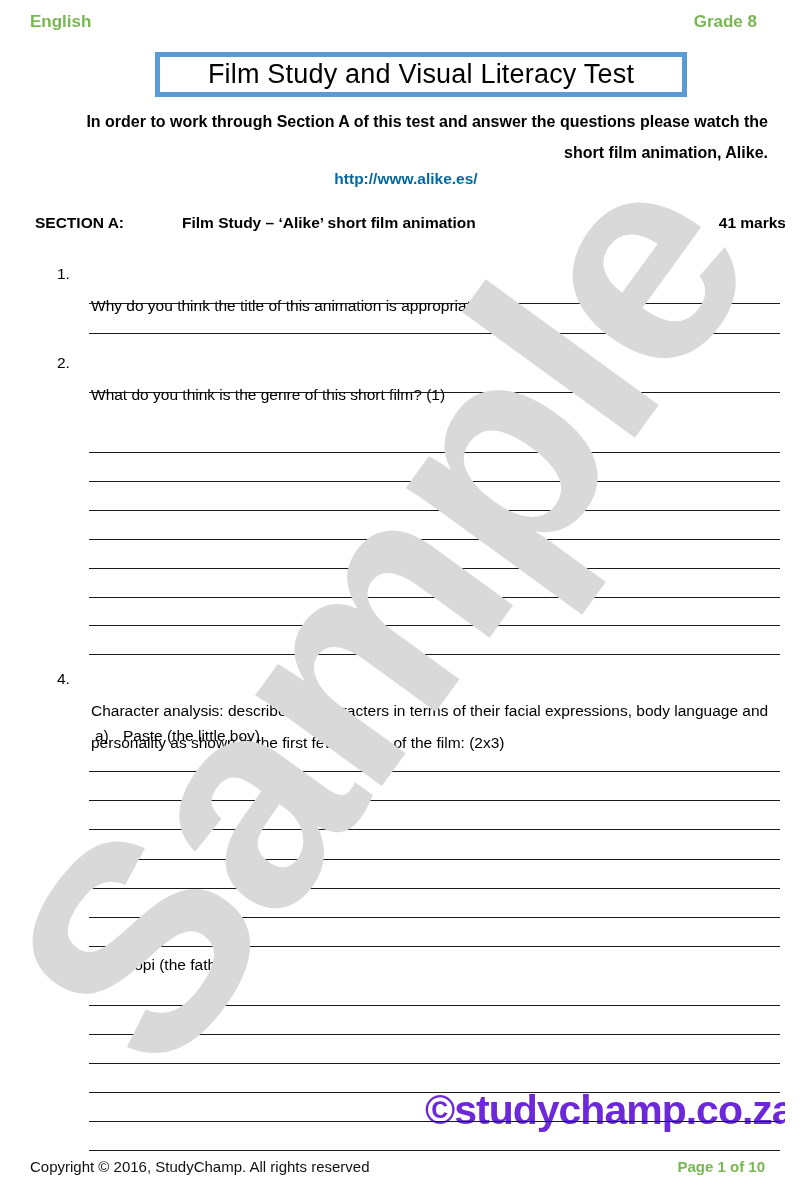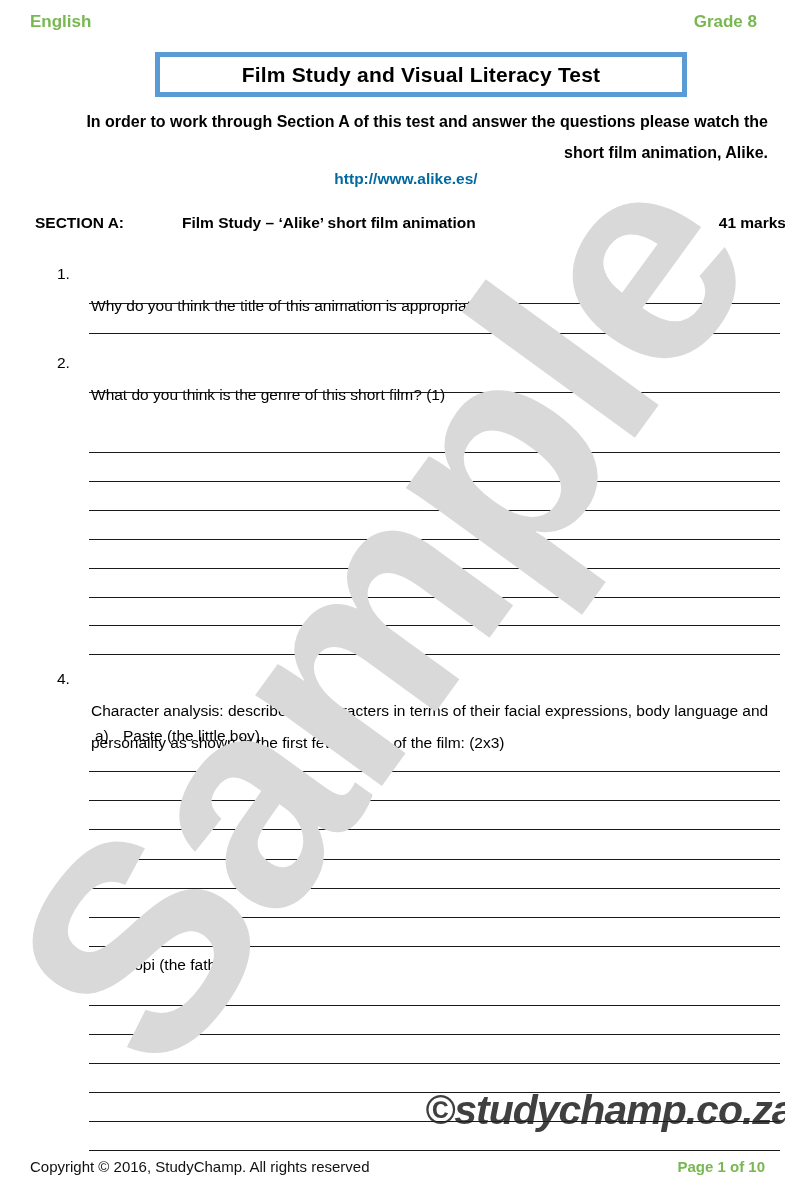--- a/index.html
+++ b/index.html
@@ -15,21 +15,21 @@
   .hdr{position:absolute;top:12px;font-size:17px;font-weight:bold;color:#79b752;z-index:2;}
   .hdr-left{left:30px;}
   .hdr-right{right:28px;}
   
   .title-box{
     position:absolute;left:155px;top:52px;width:532px;height:45px;
     box-sizing:border-box;border:5px solid #5b9bd5;
     background:#fff;z-index:2;
     display:flex;align-items:center;justify-content:center;
   }
-  .title-box span{font-size:21px;font-weight:bold;letter-spacing:0.2px;}
+  .title-box span{font-size:27px;font-weight:normal;letter-spacing:0.2px;}
   
   .intro{
     position:absolute;left:44px;top:106px;width:724px;
     text-align:right;font-size:16px;font-weight:bold;line-height:31px;z-index:2;
   }
   .link{
     position:absolute;left:0;top:170px;width:812px;text-align:center;
     font-size:15.5px;font-weight:bold;color:#0369a1;text-decoration:none;z-index:2;
   }
   
@@ -56,22 +56,22 @@
   .wm-sample{
     position:absolute;left:380px;top:615px;
     transform:translate(-50%,-50%) rotate(-54deg);
     font-size:295px;font-weight:bold;letter-spacing:-6px;
     color:#d9d9d9;z-index:6;white-space:nowrap;
     pointer-events:none;user-select:none;
   }
   .wm-site{
     position:absolute;left:425px;top:1087px;
     font-size:41px;font-weight:bold;letter-spacing:-1px;
-    color:#404040;z-index:1;white-space:nowrap;
-    pointer-events:none;user-select:none;font-style:italic;
+    color:#6d28d9;z-index:1;white-space:nowrap;
+    pointer-events:none;user-select:none;
   }
 </style>
 </head>
 <body>
 
 <div class="page">
 
   <div class="hdr hdr-left">English</div>
   <div class="hdr hdr-right">Grade 8</div>
 

